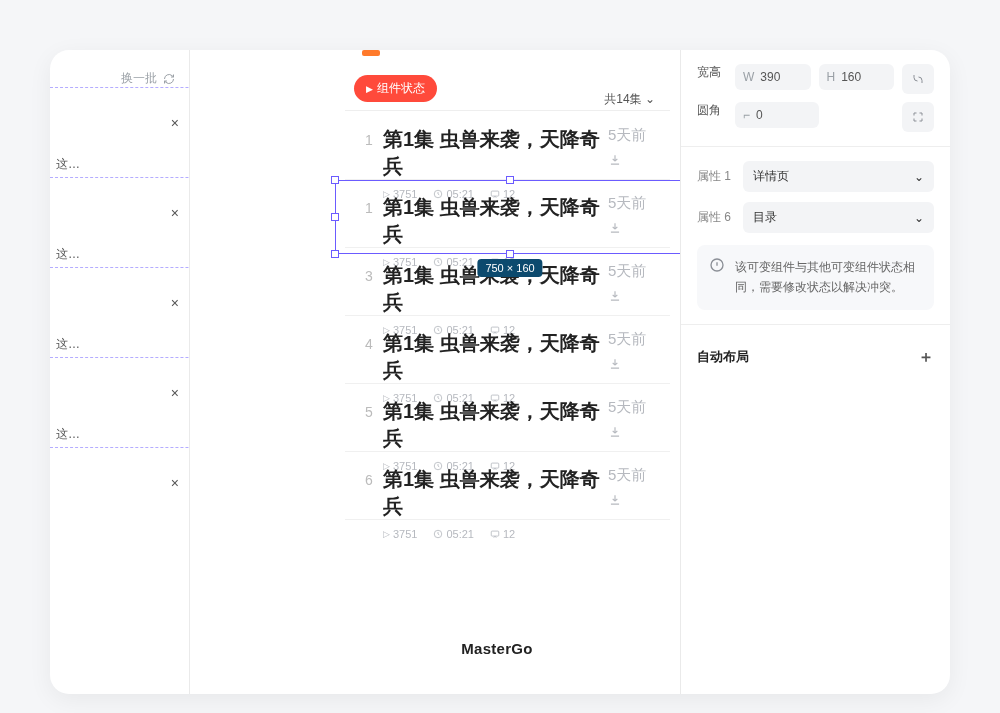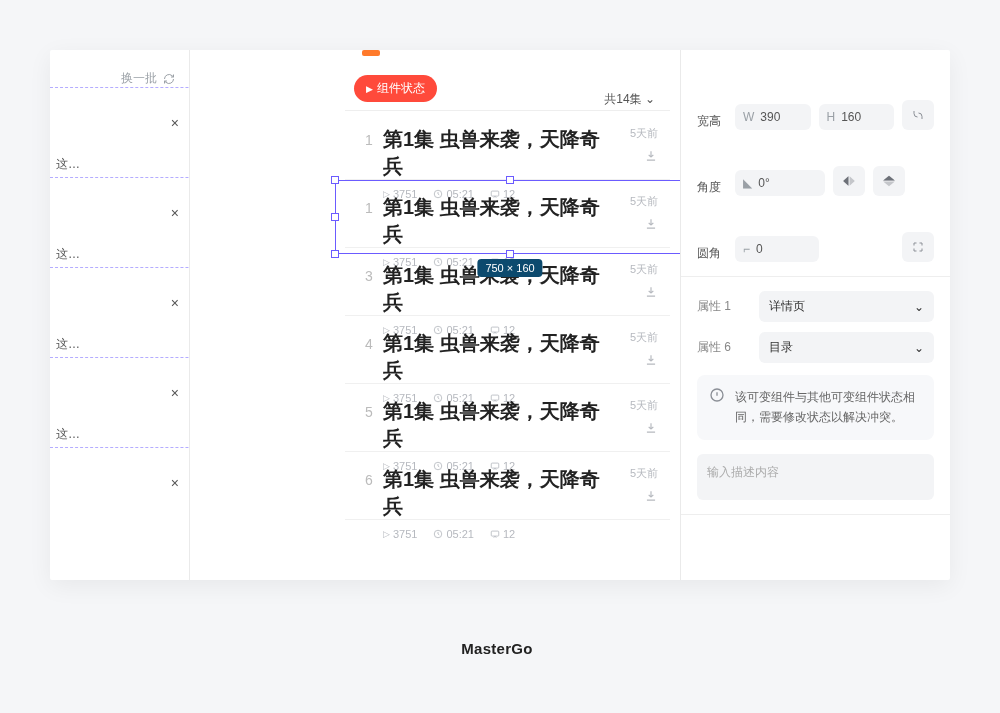--- a/index.html
+++ b/index.html
@@ -9,23 +9,23 @@
   width: 1000px;
   height: 713px;
   overflow: hidden;
   position: relative;
 }
 .app-window {
   position: absolute;
   left: 50px;
   top: 50px;
   width: 900px;
-  height: 530px;
+  height: 644px;
   background: #fff;
-  border-radius: 2px;
+  border-radius: 19px;
   box-shadow: 0 6px 24px rgba(0,0,0,0.06);
   display: flex;
   overflow: hidden;
 }
 .left-panel {
   width: 140px;
   border-right: 1px solid #eaeaea;
   position: relative;
   padding-top: 20px;
 }
@@ -136,22 +136,21 @@
 }
 .row .meta {
   display: flex;
   gap: 16px;
   font-size: 11px;
   color: #b6b9bf;
   align-items: center;
 }
 .row .right {
   width: 50px;
-  text-align: right;
-  font-size: 11px;
+  font-size: 15px;
   color: #b6b9bf;
 }
 .dl-icon {
   display: inline-block;
   margin-top: 8px;
   color: #b6b9bf;
 }
 .meta-item { display: inline-flex; align-items: center; gap: 3px; }
 .tri { font-size: 9px; }
 
@@ -188,21 +187,21 @@
 }
 
 .right-panel {
   width: 270px;
   border-left: 1px solid #eaeaea;
   padding: 14px 16px;
   font-size: 12px;
   color: #555;
   overflow-y: auto;
 }
-.prop-row { display: flex; align-items: flex-end; gap: 8px; margin-bottom: 8px; margin-top: 36px; }
+.prop-row { display: flex; align-items: flex-start; gap: 8px; margin-bottom: 8px; }
 .prop-label { width: 30px; color: #555; }
 .prop-input {
   flex: 1;
   background: #f3f4f6;
   border-radius: 6px;
   padding: 6px 8px;
   display: flex;
   align-items: center;
   gap: 6px;
   font-size: 12px;
@@ -213,21 +212,21 @@
   background: #f3f4f6;
   border-radius: 6px;
   display: inline-flex;
   align-items: center;
   justify-content: center;
   color: #8b8f96;
   font-size: 12px;
 }
 .sep { border-top: 1px solid #eee; margin: 14px -16px; }
 .section-title { font-weight: 600; color: #222; margin-bottom: 12px; font-size: 13px; }
-.attr-row { display: flex; align-items: center; gap: 26px; margin-bottom: 10px; }
+.attr-row { display: flex; align-items: center; gap: 10px; margin-bottom: 10px; }
 .attr-row .al { width: 36px; color: #888; }
 .select {
   flex: 1;
   background: #f3f4f6;
   border-radius: 6px;
   padding: 7px 10px;
   display: flex;
   justify-content: space-between;
   align-items: center;
   font-size: 12px;
@@ -470,39 +469,20 @@
         <span class="prefix">H</span>
         <span>160</span>
       </div>
       <div class="icon-btn">
         <svg width="12" height="12" viewBox="0 0 24 24" fill="none" stroke="#8b8f96" stroke-width="2">
             <path d="M4 4v5a7 7 0 0 0 7 7h0M20 20v-5a7 7 0 0 0-7-7h0"></path>
           </svg>
       </div>
     </div>
     <div class="prop-row">
-      <span class="prop-label">角度</span>
-      <div class="prop-input" style="max-width:90px;">
-        <span class="prefix">◣</span>
-        <span>0°</span>
-      </div>
-      <div class="icon-btn">
-        <svg width="14" height="12" viewBox="0 0 24 20" fill="#6d7178">
-            <path d="M11 2v16L2 10zM13 2v16l9-8z" opacity=".35"></path>
-            <path d="M11 2v16L2 10z"></path>
-          </svg>
-      </div>
-      <div class="icon-btn">
-        <svg width="14" height="12" viewBox="0 0 24 20" fill="#6d7178">
-            <path d="M2 9h20l-10-8zM2 11h20l-10 8z" opacity=".35"></path>
-            <path d="M2 9h20l-10-8z"></path>
-          </svg>
-      </div>
-    </div>
-    <div class="prop-row">
       <span class="prop-label">圆角</span>
       <div class="prop-input" style="max-width:90px;">
         <span class="prefix">⌐</span>
         <span>0</span>
       </div>
       <div style="flex:1"></div>
       <div class="icon-btn">
         <svg width="12" height="12" viewBox="0 0 24 24" fill="none" stroke="#8b8f96" stroke-width="2">
             <path d="M4 9V4h5M20 9V4h-5M4 15v5h5M20 15v5h-5"></path>
           </svg>
@@ -529,23 +509,24 @@
     <div class="warn-box">
       <span style="flex-shrink:0;">
         <svg width="16" height="16" viewBox="0 0 24 24" fill="none" stroke="#8b8f96" stroke-width="2">
             <circle cx="12" cy="12" r="9"></circle>
             <path d="M12 8v5M12 16h.01"></path>
           </svg>
       </span>
       <span>该可变组件与其他可变组件状态相同，需要修改状态以解决冲突。</span>
     </div>
 
-    <div class="desc-input">
-      <span>输入描述内容</span>
-    </div>
 
     <div class="sep"></div>
 
+    <div class="auto-layout">
+      <span>自动布局</span>
+      <span style="font-size:16px;color:#555;">＋</span>
+    </div>
   </div>
 
 </div>
 
 <div class="brand">MasterGo</div>
 
 </body></html>

